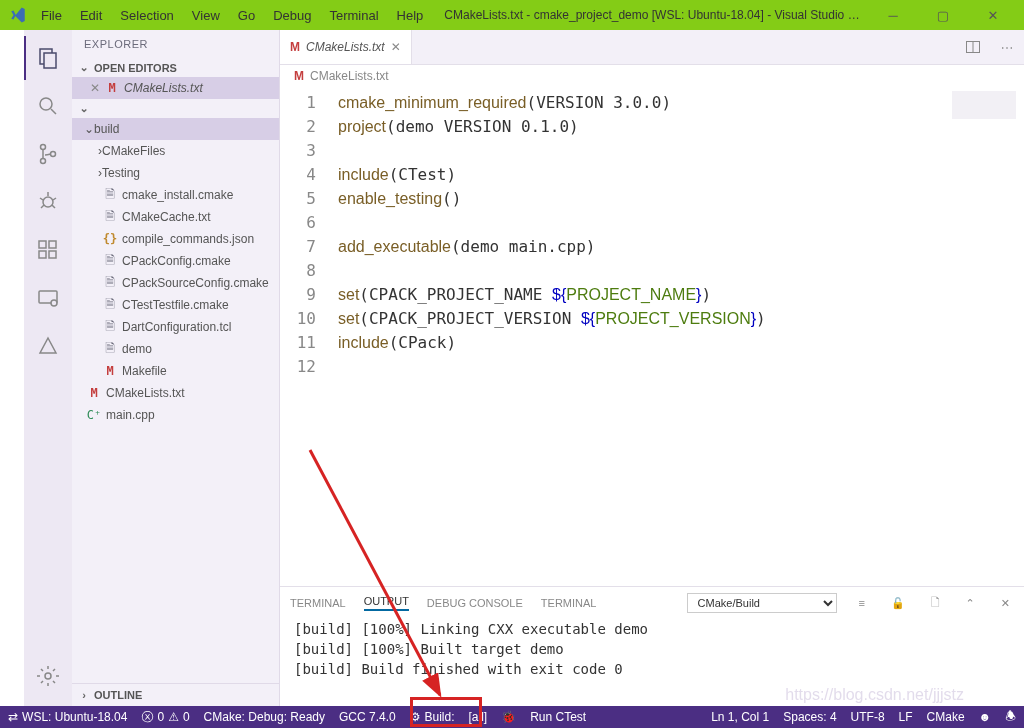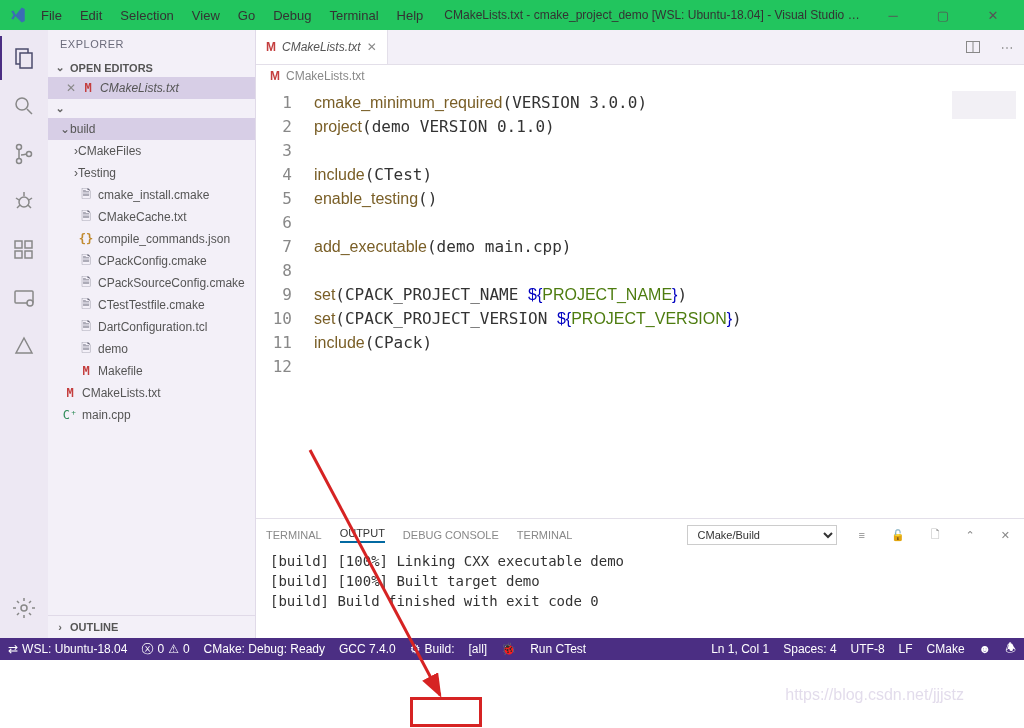--- a/index.html
+++ b/index.html
@@ -1,22 +1,22 @@
 <!DOCTYPE html>
 <html><head>
 <meta charset="utf-8">
 <style>
 * { margin:0; padding:0; box-sizing:border-box; font-family:-apple-system,"Segoe UI",Arial,sans-serif; }
 body { width:1024px; height:728px; overflow:hidden; background:#fff; color:#333; font-size:13px; position:relative; }
-.titlebar { height:30px; background:#22c55e; display:flex; align-items:center; padding:0 8px; gap:4px; }
+.titlebar { height:30px; background:#84cc16; display:flex; align-items:center; padding:0 8px; gap:4px; }
 .titlebar .logo { width:20px; height:20px; display:flex; align-items:center; justify-content:center; }
 .titlebar .menuitem { padding:3px 9px; color:#333; cursor:pointer; border-radius:3px; }
 .titlebar .title { flex:1; text-align:left; padding-left:8px; color:#333; font-size:12px; white-space:nowrap; overflow:hidden; text-overflow:ellipsis; }
 .titlebar .winbtn { width:46px; height:30px; display:flex; align-items:center; justify-content:center; color:#555; }
-.main { display:flex; height:608px; }
+.main { display:flex; height:676px;padding-left:24px; }
 .activitybar { width:48px; background:#ede8f3; display:flex; flex-direction:column; align-items:center; padding-top:6px; gap:4px; }
 .activitybar .aicon { width:48px; height:44px; display:flex; align-items:center; justify-content:center; color:#888; position:relative; }
 .activitybar .aicon.active { color:#4b4b6c; }
 .activitybar .aicon.active::before { content:""; position:absolute; left:0; top:0; bottom:0; width:2px; background:#4b2e83; }
 .activitybar .pushdown { margin-top:auto; margin-bottom:8px; }
 .sidebar { width:208px; background:#f3f0f8; border-right:1px solid #e0dae8; display:flex; flex-direction:column; font-size:12px; color:#555; }
 .sidebar .sb-title { padding:8px 12px; font-size:11px; letter-spacing:0.5px; color:#6b6b7b; }
 .sb-section { padding:3px 6px; font-size:11px; font-weight:600; color:#555; display:flex; align-items:center; gap:4px; }
 .sb-section .chev { width:12px; text-align:center; color:#666; }
 .sb-row { display:flex; align-items:center; padding:2px 4px 2px 0; height:22px; cursor:pointer; color:#555; }

